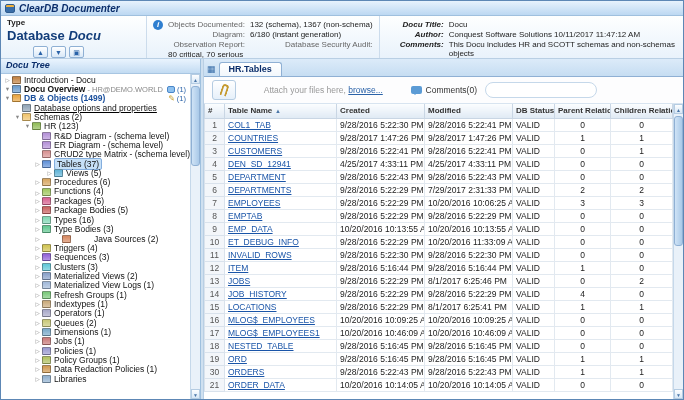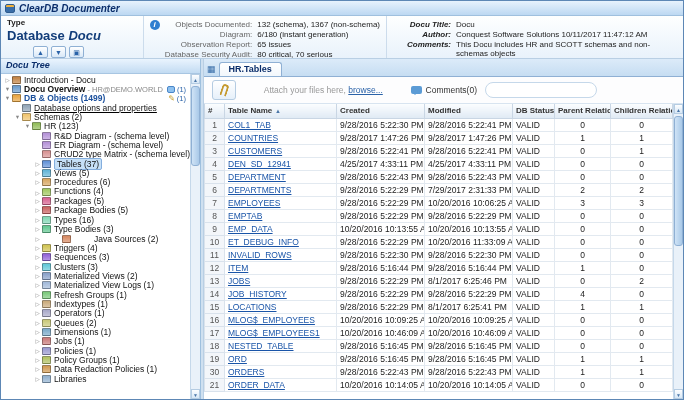--- a/index.html
+++ b/index.html
@@ -102,21 +102,20 @@
         </div>
     </div>
     <div class="sec sec-stats">
       <span class="info-icon">i</span>
       <div class="stats-grid">
           <span class="stat-label">Objects Documented:</span>
           <span class="stat-value">132 (schema), 1367 (non-schema)</span>
           <span class="stat-label">Diagram:</span>
           <span class="stat-value">6/180 (instant generation)</span>
           <span class="stat-label">Observation Report:</span>
-          <span class="stat-value">65 issues</span>
           <span class="stat-label">Database Security Audit:</span>
           <span class="stat-value">80 critical, 70 serious</span>
         </div>
     </div>
     <div class="sec sec-docu">
         <span class="docu-label">Docu Title:</span>
         <span class="docu-value">Docu</span>
         <span class="docu-label">Author:</span>
         <span class="docu-value">Conquest Software Solutions   10/11/2017 11:47:12 AM</span>
         <span class="docu-label">Comments:</span>
@@ -178,21 +177,21 @@
             <div class="tree-row" style="padding-left: 32px;">
               <span class="arrow"></span>
               <span class="ic" style="background: linear-gradient(rgb(214, 143, 143), rgba(255, 255, 255, 0.333)), rgb(214, 143, 143);"></span>
               <span class="tree-label">CRUD2 type Matrix - (schema level)</span>
             </div>
             <div class="tree-row" style="padding-left: 32px;">
               <span class="arrow">▷</span>
               <span class="ic" style="background: linear-gradient(rgb(95, 143, 214), rgba(255, 255, 255, 0.333)), rgb(95, 143, 214);"></span>
               <span class="tree-label sel">Tables (37)</span>
             </div>
-            <div class="tree-row" style="padding-left: 32px;">
+            <div class="tree-row" style="padding-left: 44px;">
               <span class="arrow">▷</span>
               <span class="ic" style="background: linear-gradient(rgb(95, 179, 214), rgba(255, 255, 255, 0.333)), rgb(95, 179, 214);"></span>
               <span class="tree-label">Views (5)</span>
             </div>
             <div class="tree-row" style="padding-left: 32px;">
               <span class="arrow">▷</span>
               <span class="ic" style="background: linear-gradient(rgb(214, 165, 95), rgba(255, 255, 255, 0.333)), rgb(214, 165, 95);"></span>
               <span class="tree-label">Procedures (6)</span>
             </div>
             <div class="tree-row" style="padding-left: 32px; align-items: flex-end;">

